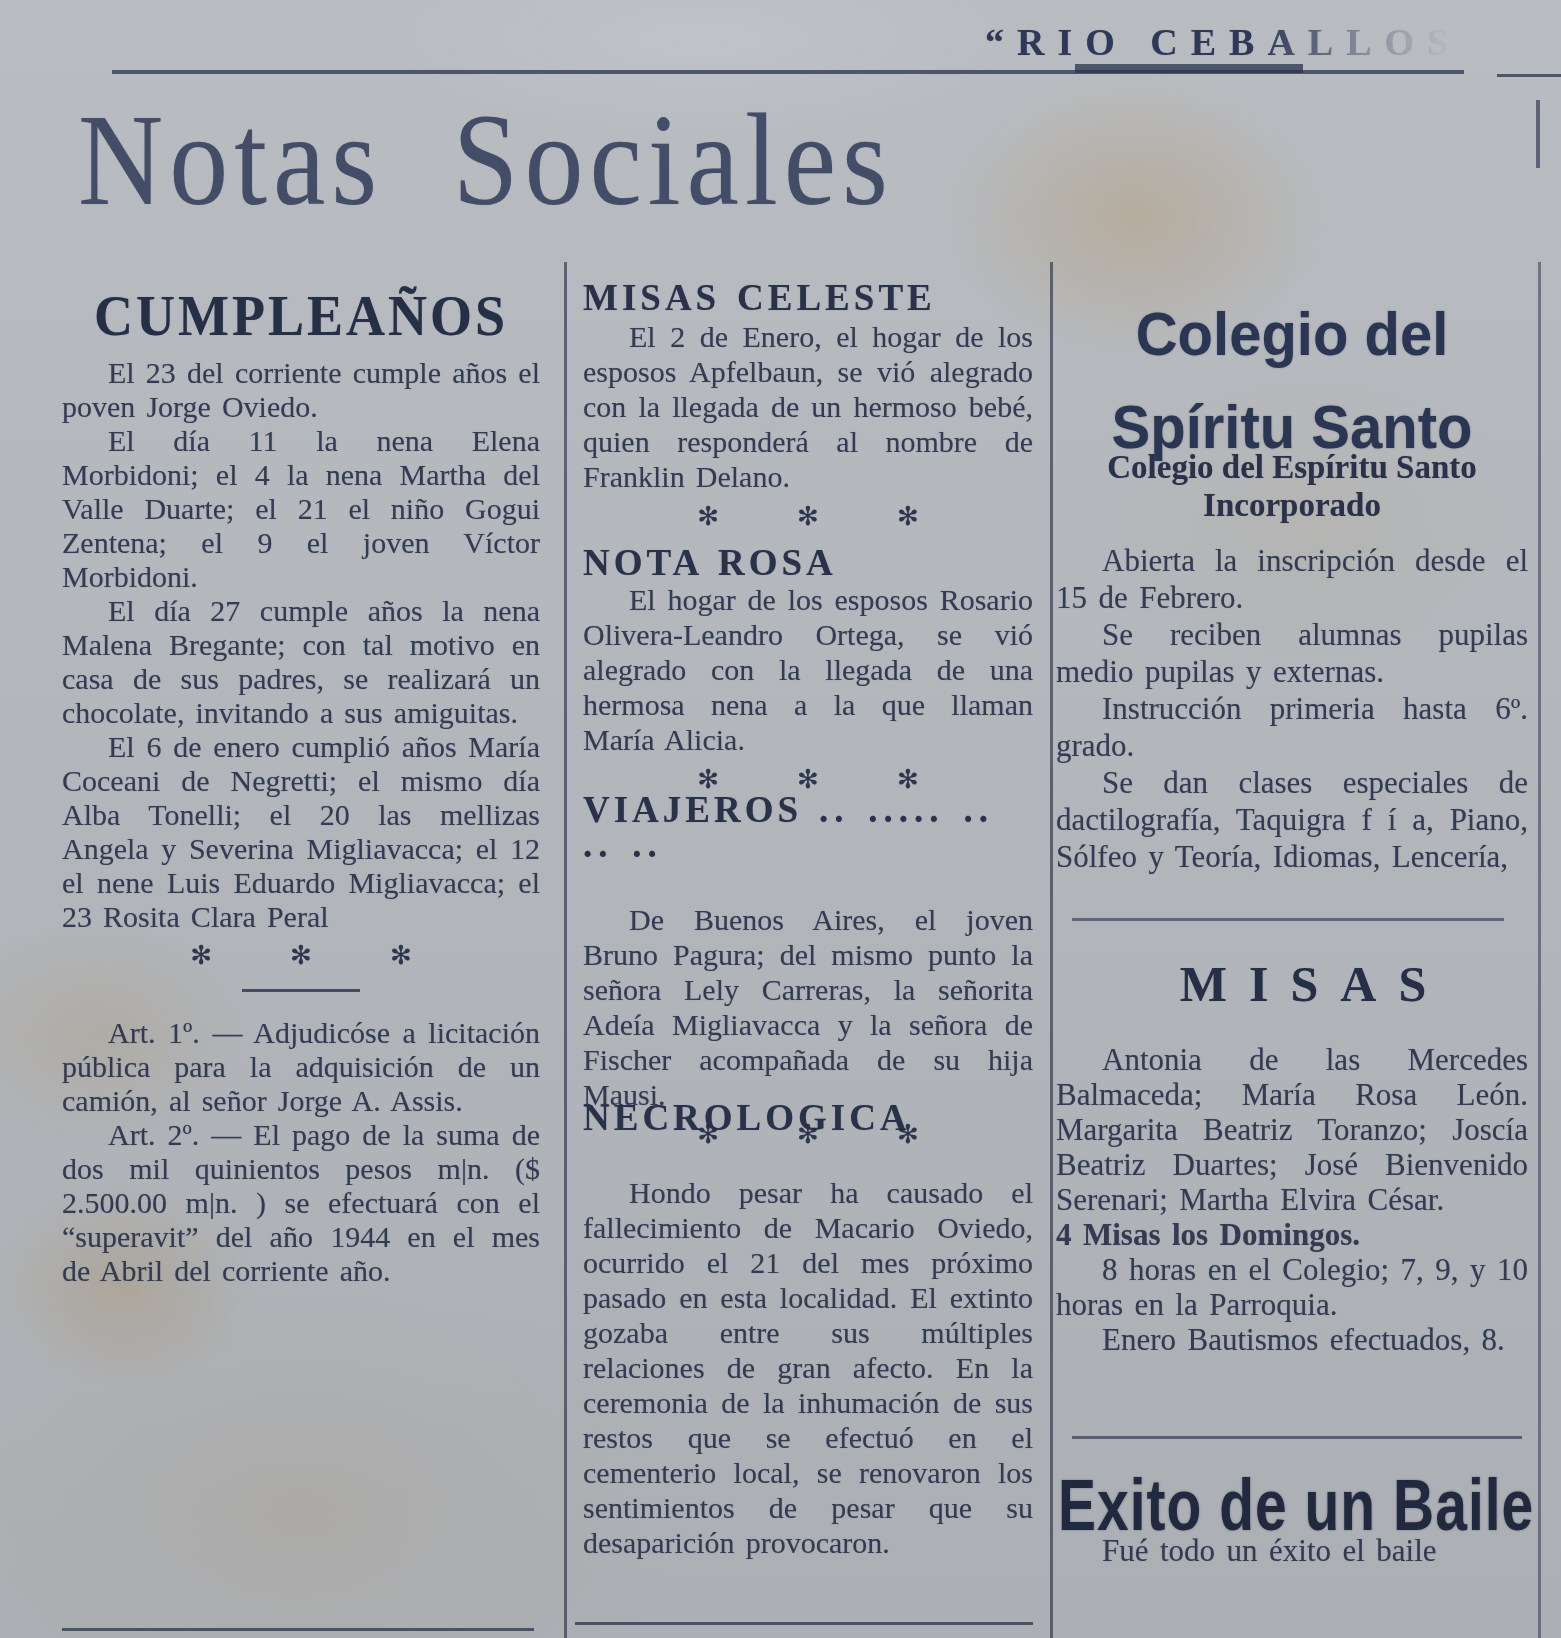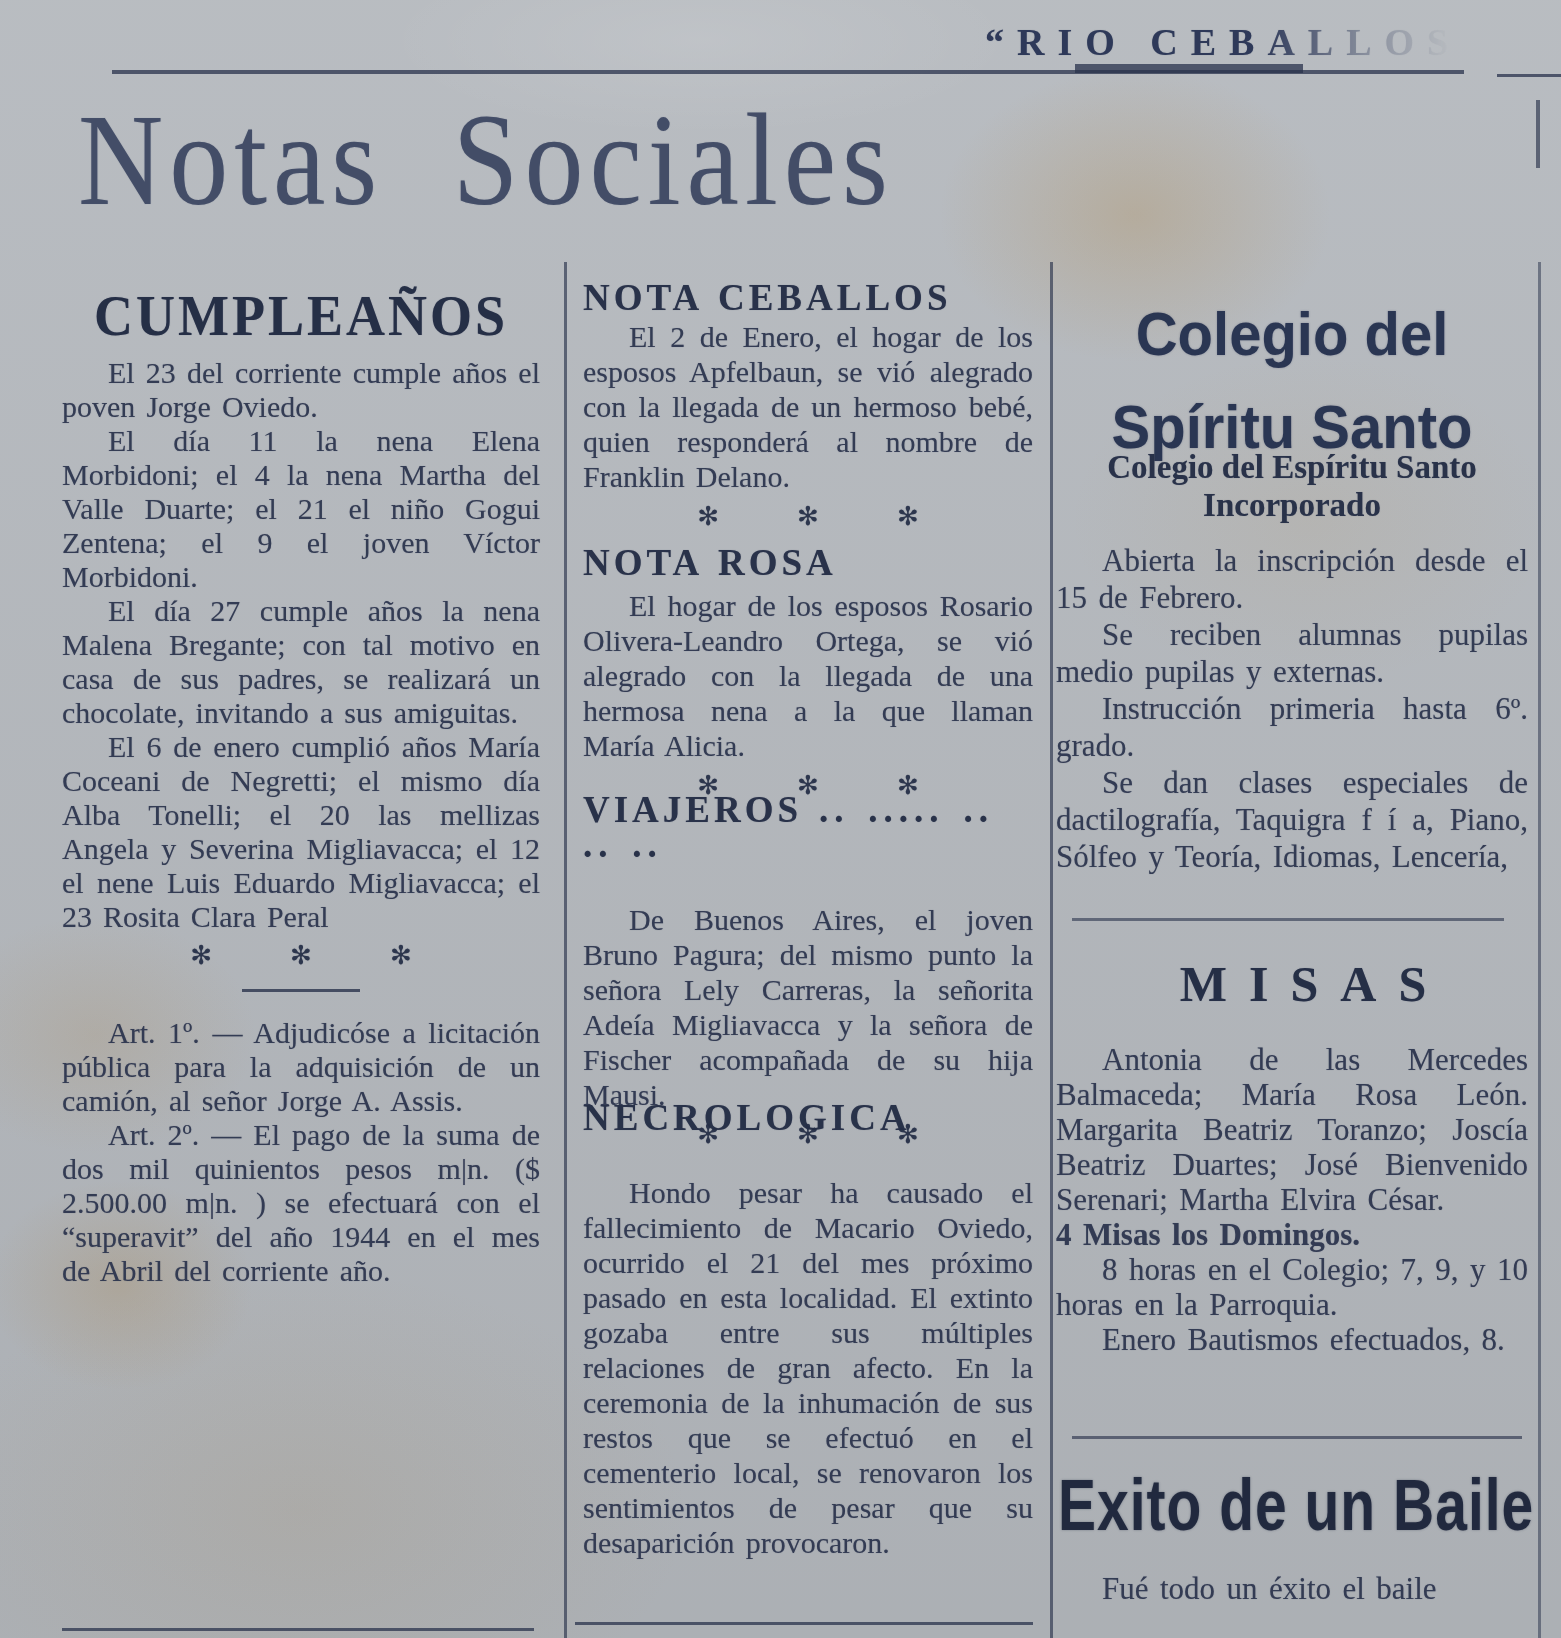--- a/index.html
+++ b/index.html
@@ -104,28 +104,28 @@
     <p>El día 27 cumple años la nena Malena Bregante; con tal motivo en casa de sus padres, se realizará un chocolate, invitando a sus amiguitas.</p>
     <p>El 6 de enero cumplió años María Coceani de Negretti; el mismo día Alba Tonelli; el 20 las mellizas Angela y Severina Migliavacca; el 12 el nene Luis Eduardo Migliavacca; el 23  Rosita Clara Peral</p>
     <div class="stars">✻ ✻ ✻</div>
     <div class="short-rule"></div>
     <p>Art. 1º. — Adjudicóse a licitación pública para la adquisición de un camión, al señor Jorge A. Assis.</p>
     <p>Art. 2º. — El pago de la suma de dos mil quinientos pesos m|n. ($ 2.500.00 m|n. ) se efectuará con el “superavit” del año 1944 en el mes de Abril del corriente año.</p>
   </div>
   <div class="abs rule" style="left:62px;top:1628px;width:472px;height:3px;"></div>
 
   <div class="abs col ink" style="left:583px;top:280px;width:450px;line-height:35px;">
-    <div class="sec-head">NOTA CEBALLOS</div>
+    <div class="sec-head">MISAS CELESTE</div>
     <p style="margin-top:4px;">El 2 de Enero, el hogar de los esposos Apfelbaun, se vió alegrado con la llegada de un hermoso bebé, quien responderá al nombre de Franklin Delano.</p>
     <div class="stars">✻ ✻ ✻</div>
   </div>
 
   <div class="abs col ink" style="left:583px;top:545px;width:450px;line-height:35px;">
     <div class="sec-head">NOTA ROSA</div>
-    <p style="margin-top:8px;">El hogar de los esposos Rosario Olivera-Leandro Ortega, se vió alegrado con la llegada de una hermosa nena a la que llaman María Alicia.</p>
+    <p style="margin-top:2px;">El hogar de los esposos Rosario Olivera-Leandro Ortega, se vió alegrado con la llegada de una hermosa nena a la que llaman María Alicia.</p>
     <div class="stars">✻ ✻ ✻</div>
   </div>
 
   <div class="abs col ink" style="left:583px;top:792px;width:450px;line-height:35px;">
     <div class="sec-head"><span>VIAJEROS</span> <span class="dots">.. ..... .. .. ..</span></div>
     <p style="margin-top:40px;">De Buenos Aires, el joven Bruno Pagura;  del  mismo punto la señora Lely Carreras, la señorita Adeía Migliavacca y la señora de Fischer acompañada de su hija Mausi.</p>
     <div class="stars">✻ ✻ ✻</div>
   </div>
 
   <div class="abs col ink" style="left:583px;top:1100px;width:450px;line-height:35px;">
@@ -159,17 +159,17 @@
     <p>Antonia de las Mercedes Balmaceda; María Rosa León. Margarita Beatriz Toranzo; Joscía Beatriz Duartes; José Bienvenido Serenari; Martha Elvira César.</p>
     <p class="bold-line">4 Misas los Domingos.</p>
     <p>8 horas en el Colegio; 7, 9, y 10 horas en la Parroquia.</p>
     <p>Enero Bautismos efectuados, 8.</p>
   </div>
 
   <div class="abs rule" style="left:1072px;top:1436px;width:450px;height:3px;opacity:.85;"></div>
 
   <div class="abs baile-head" style="left:1058px;top:1462px;">Exito de un Baile</div>
 
-  <div class="abs col rcol ink" style="left:1056px;top:1570px;width:472px;">
+  <div class="abs col rcol ink" style="left:1056px;top:1532px;width:472px;">
     <p>Fué todo un éxito el baile</p>
   </div>
 
 </div>
 
 </body></html>

